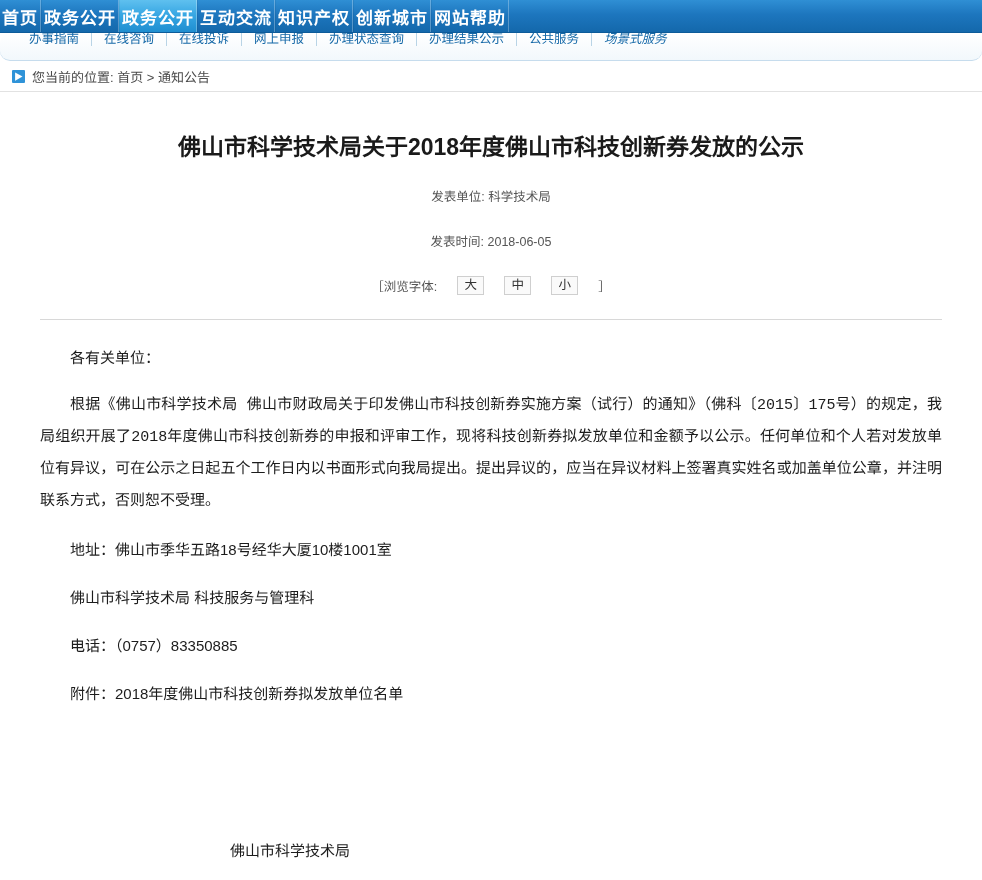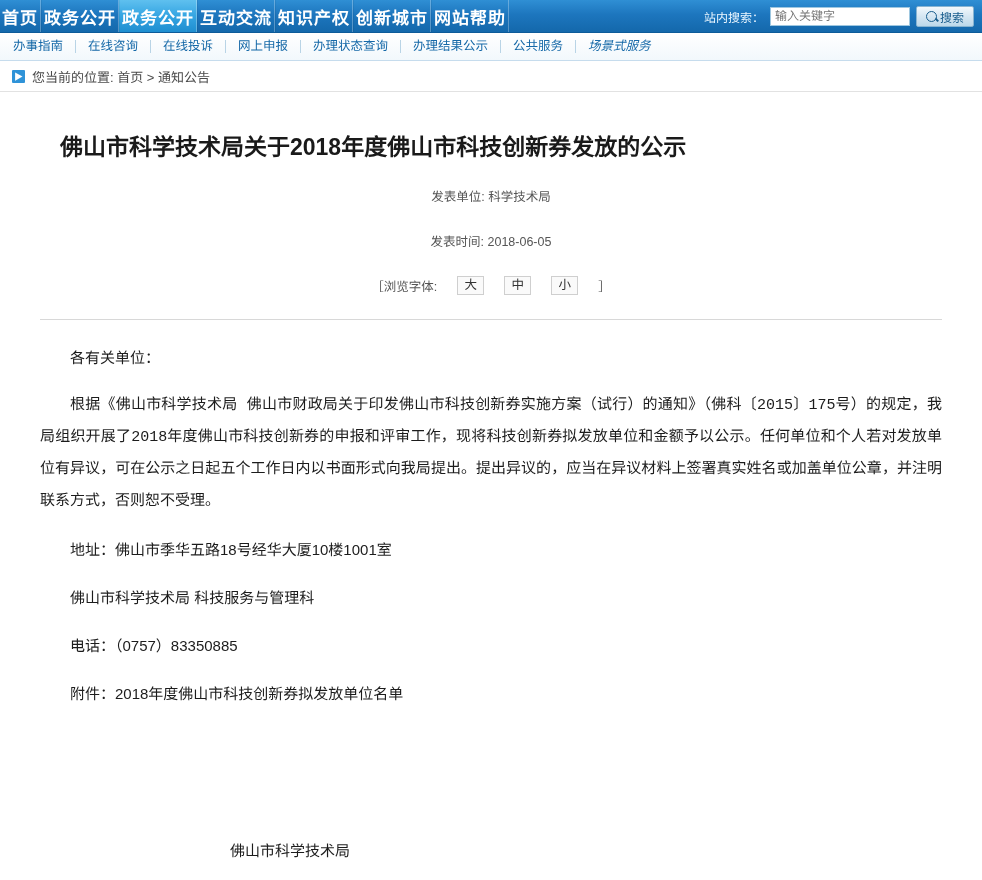--- a/index.html
+++ b/index.html
@@ -98,23 +98,24 @@
     transform: rotate(45deg);
     right: -3px; bottom: 0px;
   }
 
   
   .subnav {
     height: 27px;
     background: linear-gradient(to bottom, #ffffff 0%, #f2f8fc 100%);
     border-bottom: 1px solid #c6dced;
     display: flex;
-    align-items: center;
-    padding-left: 1px;
+    align-items: flex-start;
+    padding-left: 17px;
     gap: 0;
+    border-radius: 10px;
   }
   .subnav .sub-item {
     color: #1669a8;
     font-size: 12.5px;
     padding: 0 12px;
     border-right: 1px solid #b9d4e6;
     line-height: 13px;
     cursor: pointer;
     white-space: nowrap;
   }
@@ -147,20 +148,21 @@
 
   
   .content {
     padding: 0 40px;
   }
   .article {
     margin: 0 auto;
     width: 902px;
   }
   .article-title {
+    text-align: center;
     font-size: 23px;
     font-weight: bold;
     color: #1a1a1a;
     padding: 38px 20px 0 20px;
     line-height: 34px;
     font-family: "Liberation Sans", sans-serif;
   }
   .meta-row {
     display: flex;
     justify-content: center;
@@ -215,28 +217,20 @@
 
 <div class="topnav">
   <div class="nav-item">首页</div>
   <div class="nav-item">政务公开</div>
   <div class="nav-item active">政务公开</div>
   <div class="nav-item">互动交流</div>
   <div class="nav-item">知识产权</div>
   <div class="nav-item">创新城市</div>
   <div class="nav-item">网站帮助</div>
 
-  <div class="search-area">
-    <span class="search-label">站内搜索：</span>
-    <input class="search-input" type="text" placeholder="输入关键字" style="">
-    <div class="search-btn">
-      <span class="magnifier"></span>
-      <span>搜索</span>
-    </div>
-  </div>
 </div>
 
 <div class="subnav">
   <div class="sub-item">办事指南</div>
   <div class="sub-item">在线咨询</div>
   <div class="sub-item">在线投诉</div>
   <div class="sub-item">网上申报</div>
   <div class="sub-item">办理状态查询</div>
   <div class="sub-item">办理结果公示</div>
   <div class="sub-item">公共服务</div>

